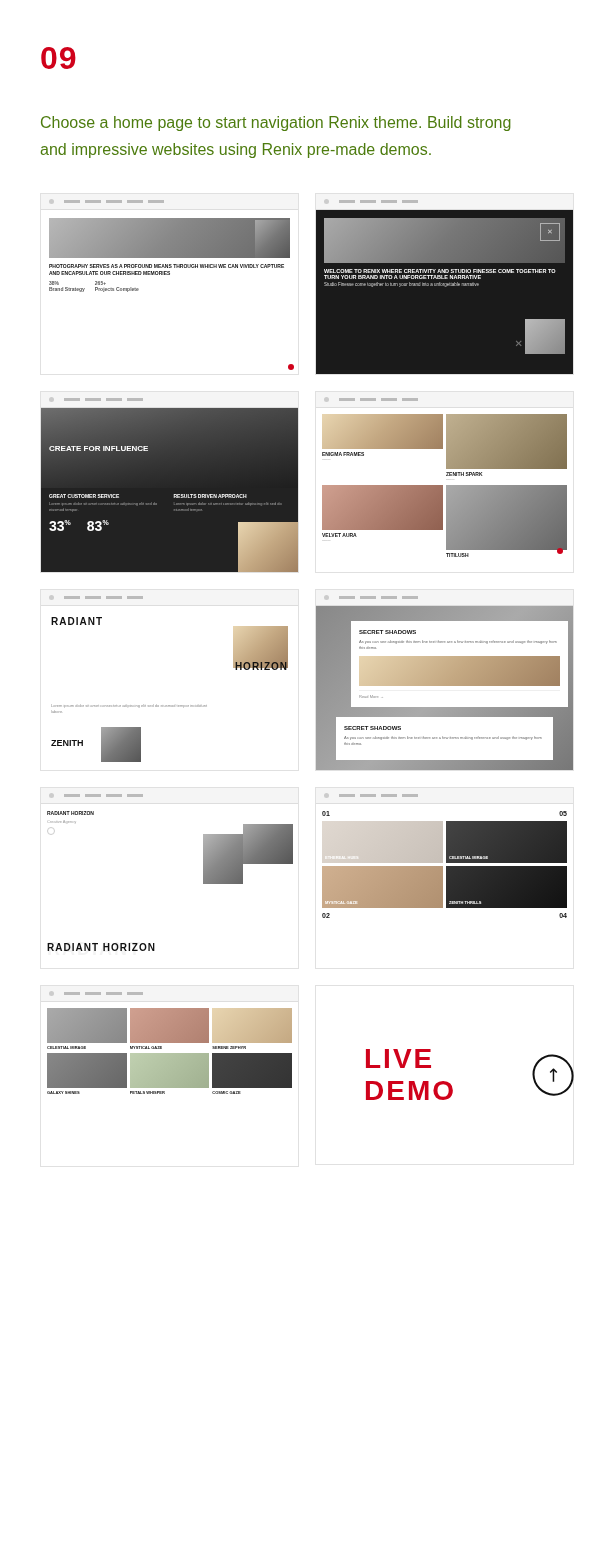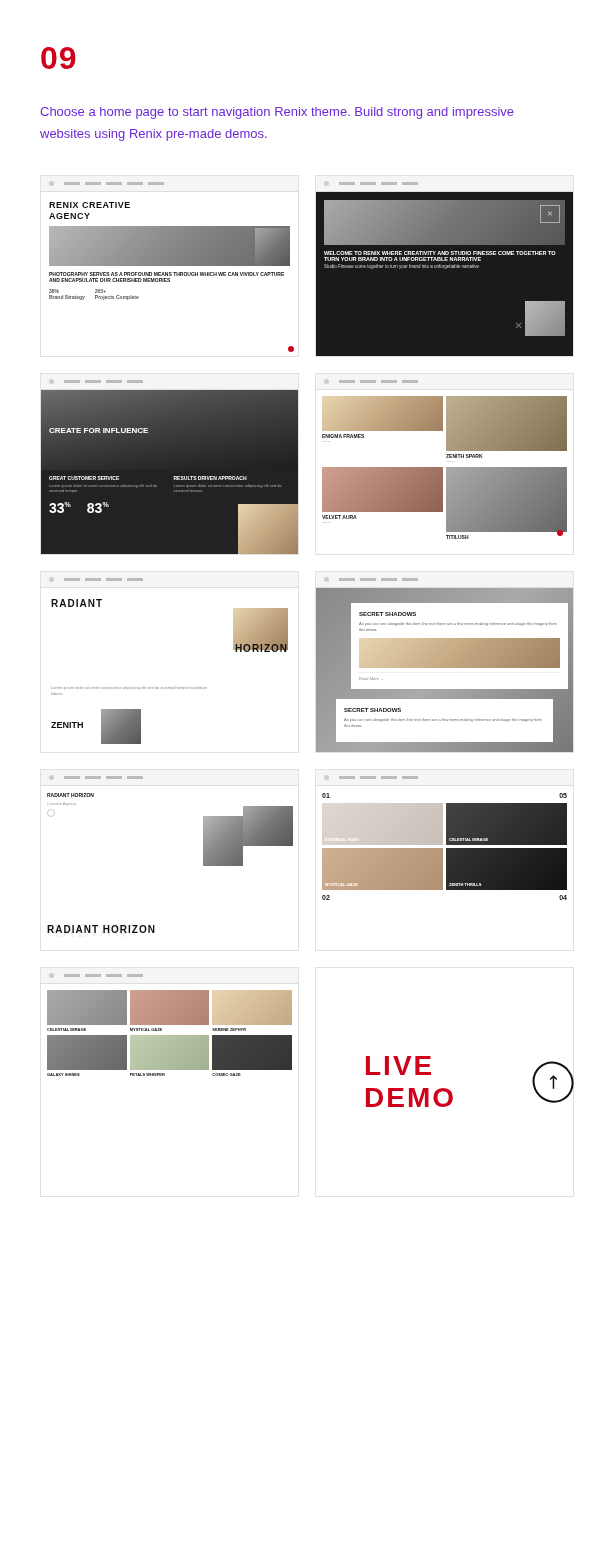--- a/index.html
+++ b/index.html
@@ -11,40 +11,40 @@
       padding: 40px 40px 40px 40px;
       color: #111;
     }
     .header-section {
       margin-bottom: 20px;
     }
     .section-title {
       display: flex;
       align-items: center;
       gap: 14px;
-      margin-bottom: 24px;
+      margin-bottom: 32px;
     }
     .section-number {
       color: #d0021b;
       font-size: 32px;
       font-weight: 900;
       font-family: 'Arial Black', sans-serif;
       letter-spacing: 1px;
       text-transform: uppercase;
     }
     .section-label {
       font-size: 28px;
       font-weight: 900;
       letter-spacing: 3px;
       text-transform: uppercase;
       font-family: 'Arial Black', sans-serif;
     }
     .section-desc {
-      font-size: 13px;
-      color: #6d28d9;
+      font-size: 16px;
+      color: #4d7c0f;
       line-height: 1.7;
       max-width: 480px;
       margin-bottom: 30px;
     }
     .demos-grid {
       display: grid;
       grid-template-columns: 1fr 1fr;
       gap: 16px;
     }
     .demo-card {
@@ -568,21 +568,21 @@
     .demo9-label {
       font-size: 4px;
       font-weight: 700;
       text-transform: uppercase;
       color: #111;
     }
 
     
     .demo10-content {
       background: #fff;
-      height: 230px;
+      height: 180px;
       display: flex;
       align-items: center;
       justify-content: center;
       gap: 4px;
       border: 1px solid #e0e0e0;
       padding-left: 48px;
     }
     .demo10-live-text {
       font-size: 28px;
       font-weight: 900;
@@ -632,24 +632,20 @@
       <div class="browser-dot"></div>
       <div class="browser-nav-items">
         <div class="browser-nav-item"></div>
         <div class="browser-nav-item"></div>
         <div class="browser-nav-item"></div>
         <div class="browser-nav-item"></div>
         <div class="browser-nav-item"></div>
       </div>
     </div>
     <div class="demo1-content">
-      <div class="demo1-hero-title">
-        <span>RENIX CREATIVE</span><br>
-        <span>AGENCY</span>
-      </div>
       <div class="demo1-photo-area demo-photo-office">
         <div class="demo1-photo-person demo-photo-people"></div>
       </div>
       <div class="demo1-tagline">PHOTOGRAPHY SERVES AS A PROFOUND MEANS THROUGH WHICH WE CAN VIVIDLY CAPTURE AND ENCAPSULATE OUR CHERISHED MEMORIES</div>
       <div class="demo1-stats">
         <div class="demo1-stat">
           <span>38%</span>
           <span>Brand Strategy</span>
         </div>
         <div class="demo1-stat">

